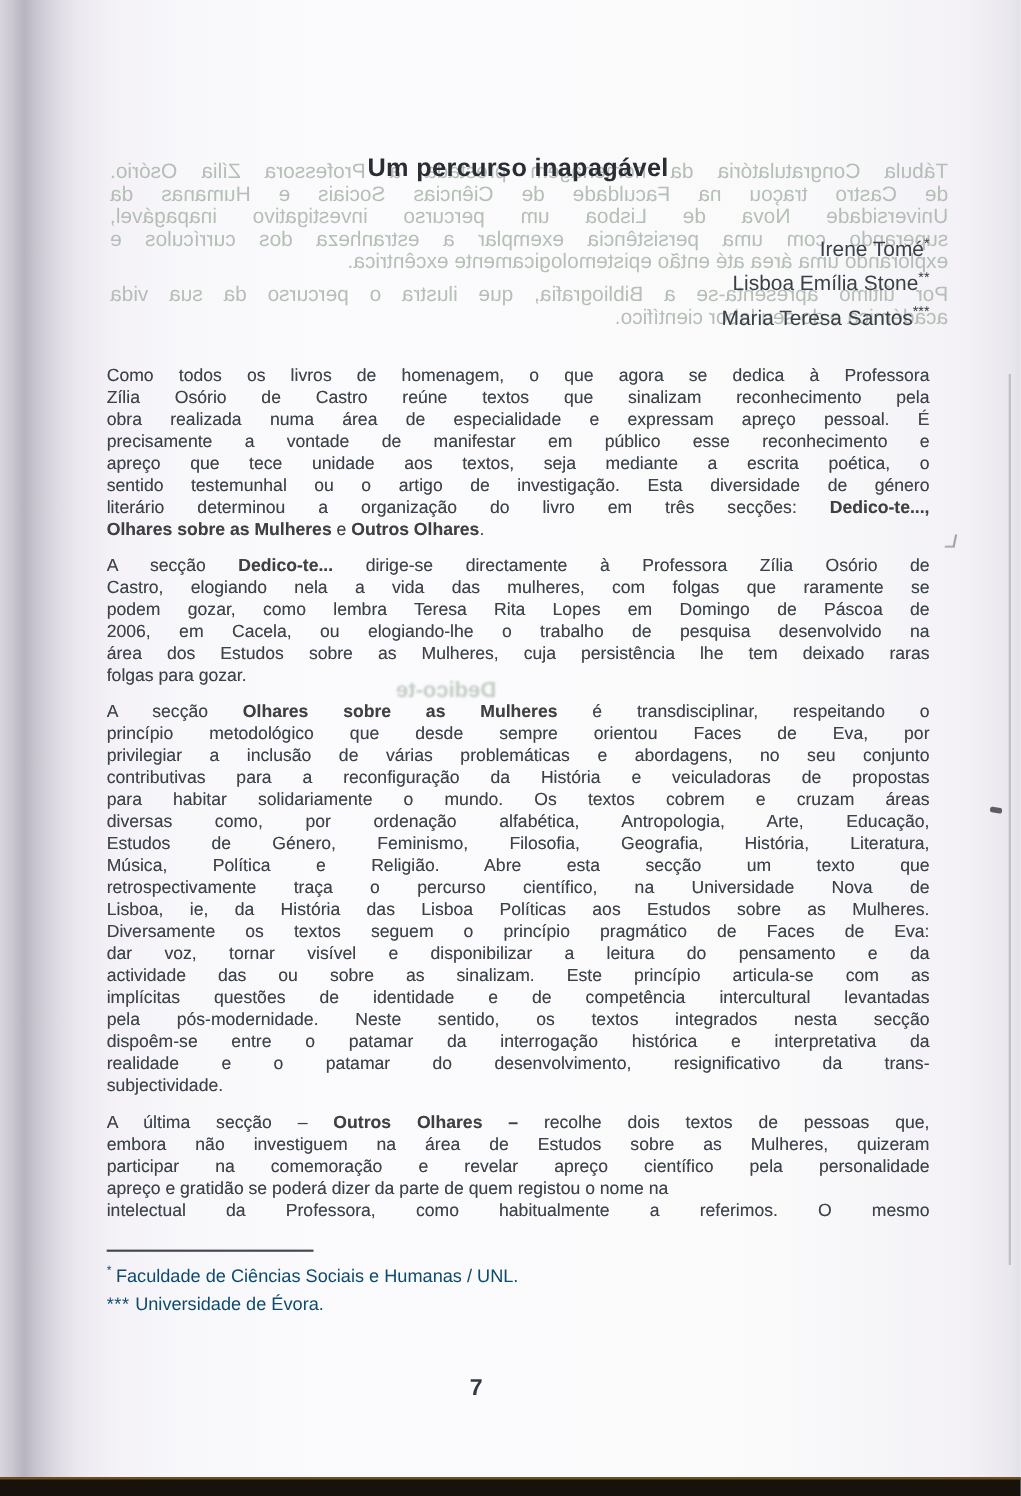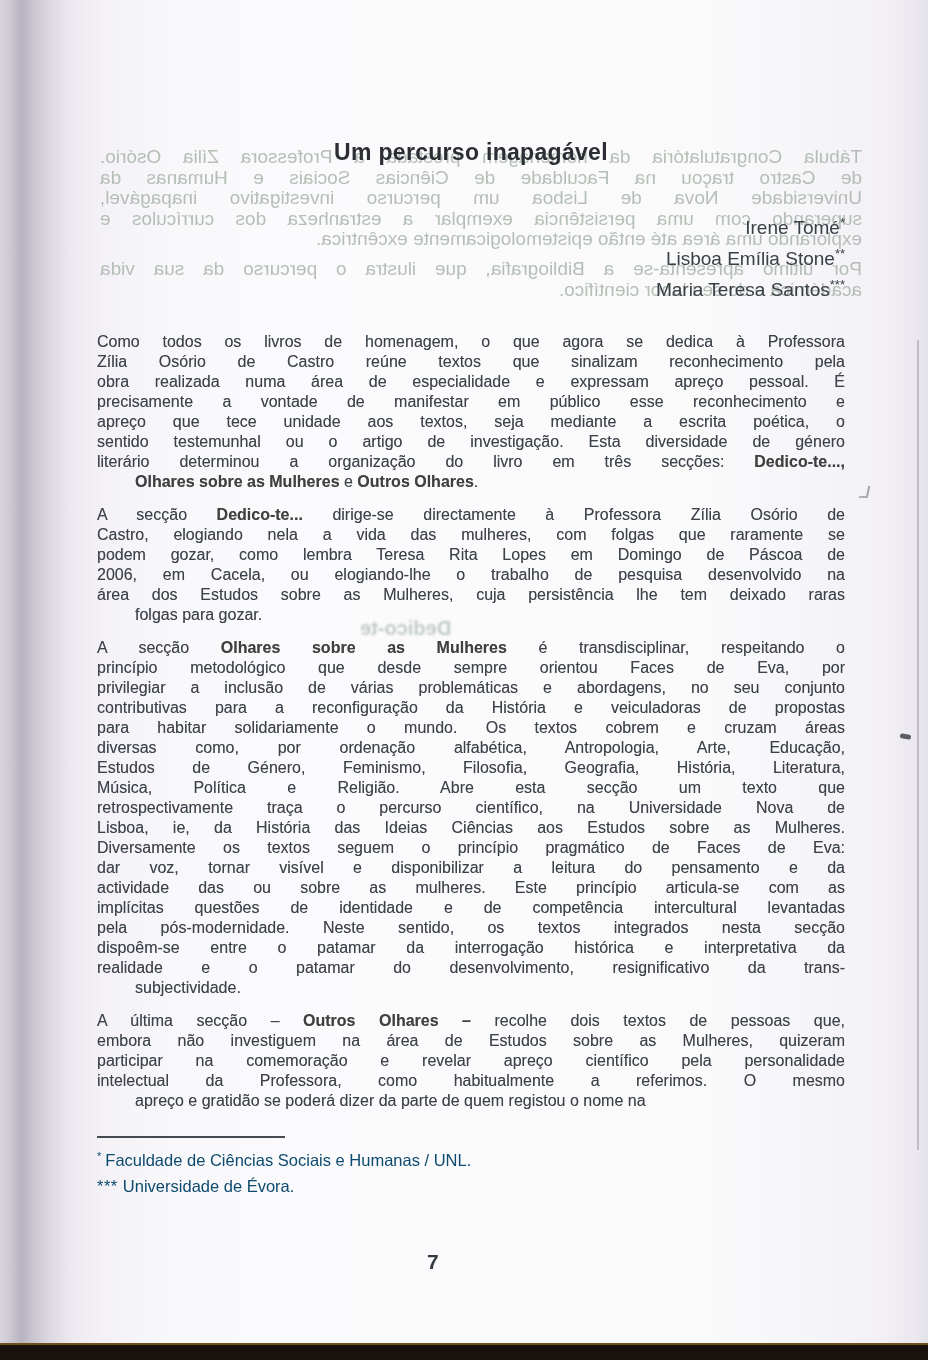--- a/index.html
+++ b/index.html
@@ -29,21 +29,21 @@
   .page-title{
     margin:139px 0 0 0;text-align:center;font-size:23px;font-weight:700;
     color:#2a2e34;letter-spacing:.3px;
   }
   .authors{margin:46px 0 0 0;text-align:right;font-size:19px;line-height:31px;color:#3a4047;}
   .authors sup{font-size:13px;vertical-align:super;line-height:0;}
   .body-text{margin:27px 0 0 0;font-size:16px;line-height:20px;
     text-shadow:0 0 .5px rgba(70,76,86,.45);}
   .para{margin:0 0 13px 0;}
   .line{text-align:justify;text-align-last:justify;}
-  .line.last{text-align-last:left;margin-left:38px;}
+  .line.last{text-align-last:left;}
   .body-text b,.para b{color:#404040;}
 
   
   .footnote-block{position:absolute;left:97px;top:1136px;width:760px;color:#0c4a6e;}
   .footnote-rule{width:188px;height:2px;background:#454a52;margin:0 0 9px 0;}
   .footnote{font-size:16.5px;line-height:26px;}
   .footnote sup{font-size:11px;vertical-align:super;line-height:0;}
   .fn-mark{letter-spacing:.5px;}
 
   .page-number{position:absolute;left:427px;top:1250px;font-size:21px;font-weight:600;color:#343a41;}
@@ -101,36 +101,36 @@
         <div class="para">
           <div class="line"><span>A secção </span><b>Olhares sobre as Mulheres</b><span> é transdisciplinar, respeitando o</span></div>
           <div class="line"><span>princípio metodológico que desde sempre orientou Faces de Eva, por</span></div>
           <div class="line"><span>privilegiar a inclusão de várias problemáticas e abordagens, no seu conjunto</span></div>
           <div class="line"><span>contributivas para a reconfiguração da História e veiculadoras de propostas</span></div>
           <div class="line"><span>para habitar solidariamente o mundo. Os textos cobrem e cruzam áreas</span></div>
           <div class="line"><span>diversas como, por ordenação alfabética, Antropologia, Arte, Educação,</span></div>
           <div class="line"><span>Estudos de Género, Feminismo, Filosofia, Geografia, História, Literatura,</span></div>
           <div class="line"><span>Música, Política e Religião. Abre esta secção um texto que</span></div>
           <div class="line"><span>retrospectivamente traça o percurso científico, na Universidade Nova de</span></div>
-          <div class="line"><span>Lisboa, ie, da História das Ideias Ciências aos Estudos sobre as Mulheres.</span></div>
+          <div class="line"><span>Lisboa, ie, da História das Lisboa Políticas aos Estudos sobre as Mulheres.</span></div>
           <div class="line"><span>Diversamente os textos seguem o princípio pragmático de Faces de Eva:</span></div>
           <div class="line"><span>dar voz, tornar visível e disponibilizar a leitura do pensamento e da</span></div>
-          <div class="line"><span>actividade das ou sobre as mulheres. Este princípio articula-se com as</span></div>
+          <div class="line"><span>actividade das ou sobre as sinalizam. Este princípio articula-se com as</span></div>
           <div class="line"><span>implícitas questões de identidade e de competência intercultural levantadas</span></div>
           <div class="line"><span>pela pós-modernidade. Neste sentido, os textos integrados nesta secção</span></div>
           <div class="line"><span>dispoêm-se entre o patamar da interrogação histórica e interpretativa da</span></div>
           <div class="line"><span>realidade e o patamar do desenvolvimento, resignificativo da trans-</span></div>
           <div class="line last"><span>subjectividade.</span></div>
         </div>
         <div class="para">
           <div class="line"><span>A última secção – </span><b>Outros Olhares –</b><span> recolhe dois textos de pessoas que,</span></div>
           <div class="line"><span>embora não investiguem na área de Estudos sobre as Mulheres, quizeram</span></div>
           <div class="line"><span>participar na comemoração e revelar apreço científico pela personalidade</span></div>
+          <div class="line last"><span>apreço e gratidão se poderá dizer da parte de quem registou o nome na</span></div>
           <div class="line"><span>intelectual da Professora, como habitualmente a referimos. O mesmo</span></div>
-          <div class="line last"><span>apreço e gratidão se poderá dizer da parte de quem registou o nome na</span></div>
         </div>
       </div>
   </div>
 
   <div class="footnote-block">
     <div class="footnote-rule"></div>
     <div id="fn-list">
         <div class="footnote"><sup class="fn-mark">* </sup><span>Faculdade de Ciências Sociais e Humanas / UNL.</span></div>
         <div class="footnote"><span class="fn-mark">*** </span><span>Universidade de Évora.</span></div>
       </div>

